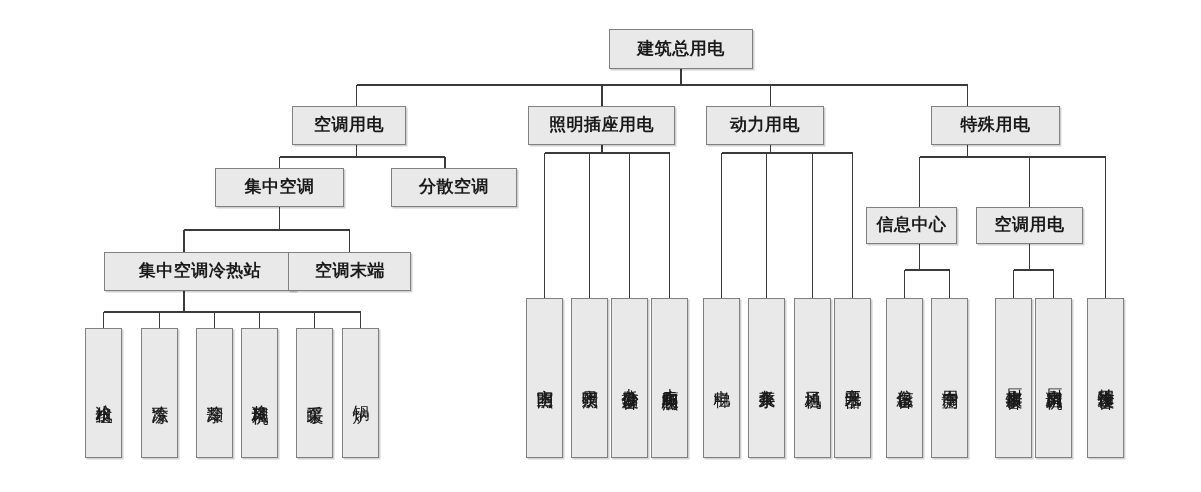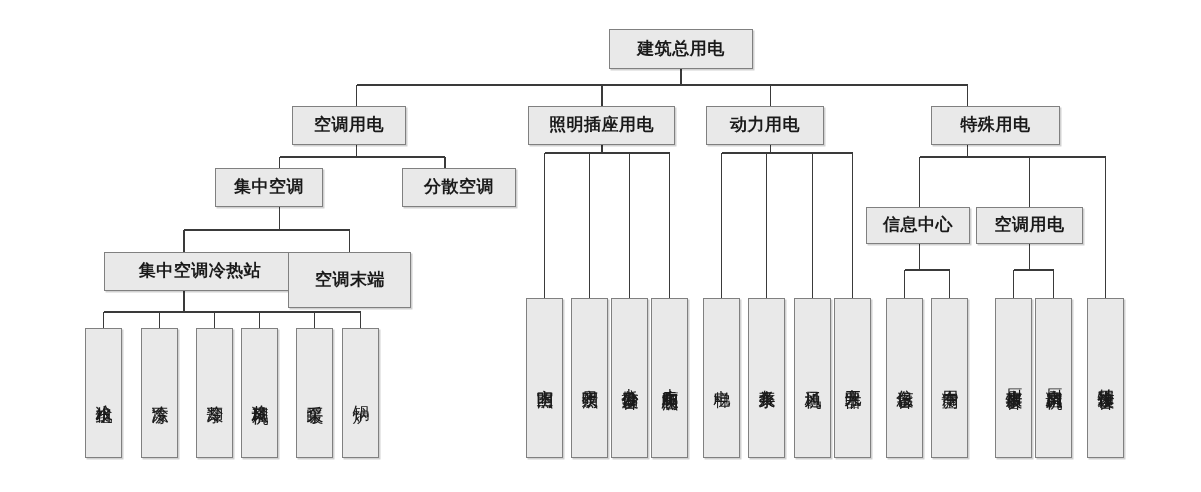--- a/index.html
+++ b/index.html
@@ -122,33 +122,33 @@
       </div>
       <div class="node horiz" style="left: 528px; top: 106px; width: 147px; height: 39px;">
         <span class="node-label">照明插座用电</span>
       </div>
       <div class="node horiz" style="left: 706px; top: 106px; width: 118px; height: 39px;">
         <span class="node-label">动力用电</span>
       </div>
       <div class="node horiz" style="left: 903px; top: 106px; width: 129px; height: 39px; margin-left: 28px;">
         <span class="node-label">特殊用电</span>
       </div>
-      <div class="node horiz" style="left: 215px; top: 168px; width: 108px; height: 39px;">
+      <div class="node horiz" style="left: 215px; top: 168px; width: 129px; height: 39px;">
         <span class="node-label">集中空调</span>
       </div>
-      <div class="node horiz" style="left: 402px; top: 168px; width: 114px; height: 39px;">
+      <div class="node horiz" style="left: 391px; top: 168px; width: 126px; height: 39px;">
         <span class="node-label">分散空调</span>
       </div>
       <div class="node horiz" style="left: 104px; top: 252px; width: 192px; height: 39px;">
         <span class="node-label">集中空调冷热站</span>
       </div>
-      <div class="node horiz" style="left: 288px; top: 252px; width: 123px; height: 56px; padding-left: 7px;">
+      <div class="node horiz" style="left: 288px; top: 252px; width: 123px; height: 39px; padding-left: 7px;">
         <span class="node-label">空调末端</span>
       </div>
-      <div class="node horiz" style="left: 866px; top: 207px; width: 104px; height: 37px;">
+      <div class="node horiz" style="left: 866px; top: 207px; width: 91px; height: 37px;">
         <span class="node-label">信息中心</span>
       </div>
       <div class="node horiz" style="left: 976px; top: 207px; width: 107px; height: 37px;">
         <span class="node-label">空调用电</span>
       </div>
       <div class="node vert" style="left: 85px; top: 328px; width: 37px; height: 130px;">
         <span class="node-label">冷水机组</span>
       </div>
       <div class="node vert" style="left: 141px; top: 328px; width: 37px; height: 130px;">
         <span class="node-label">冷冻泵</span>

